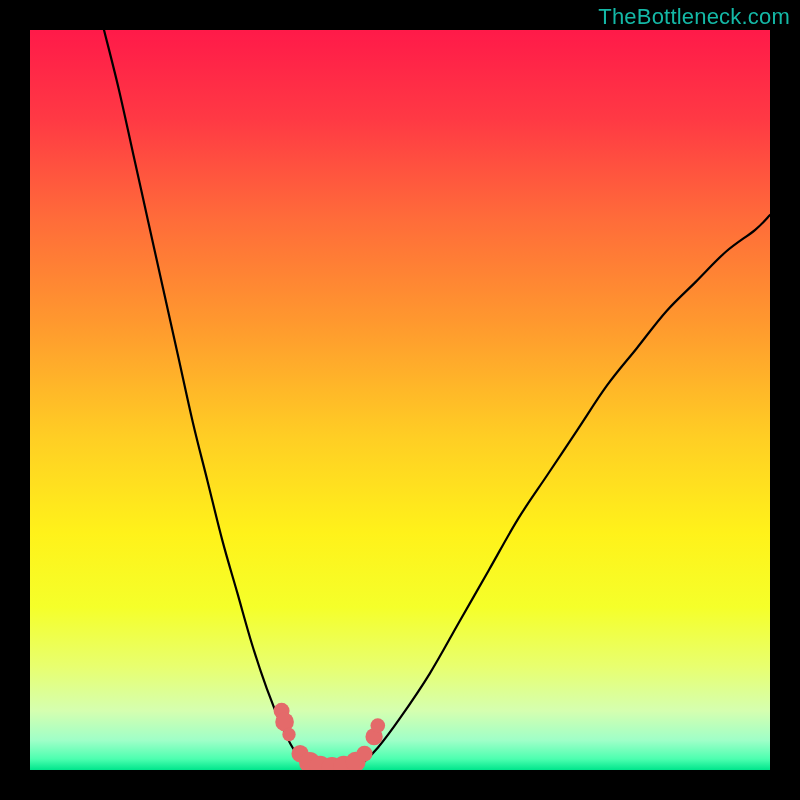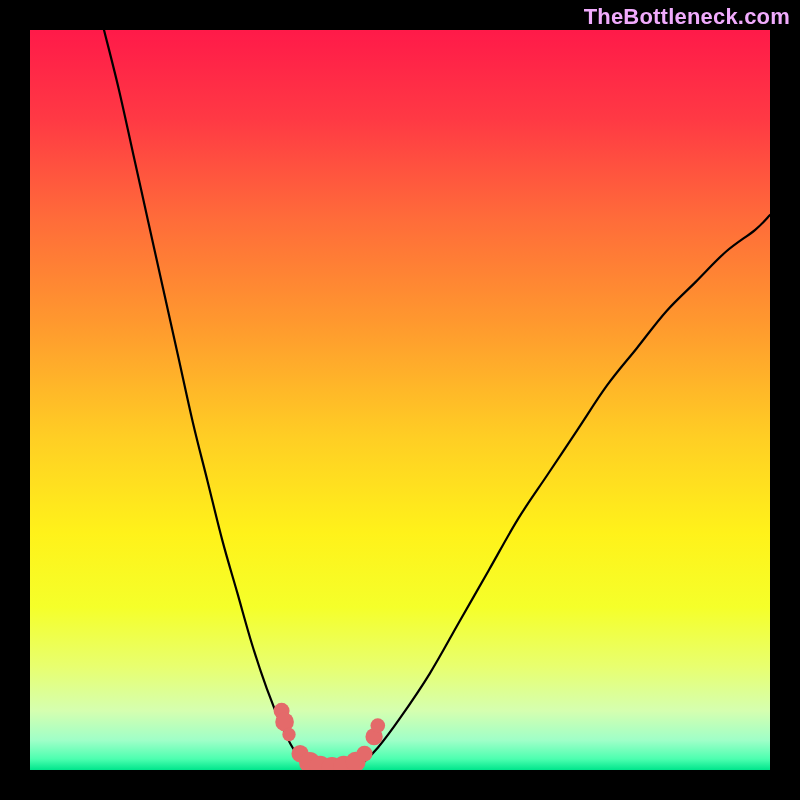--- a/index.html
+++ b/index.html
@@ -28,23 +28,23 @@
   }
   .plot svg {
     display: block;
     width: 740px;
     height: 740px;
   }
   .watermark {
     position: absolute;
     top: 4px;
     right: 10px;
-    color: #f0abfc;
+    color: #14b8a6;
     font-size: 22px;
-    font-weight: 700;
+    font-weight: 400;
     letter-spacing: 0.2px;
   }
 </style>
 </head>
 <body>
 
 <div class="frame">
   <div class="watermark">TheBottleneck.com</div>
   <div class="plot">
     <svg id="chart-svg" viewBox="0 0 740 740" preserveAspectRatio="none">

